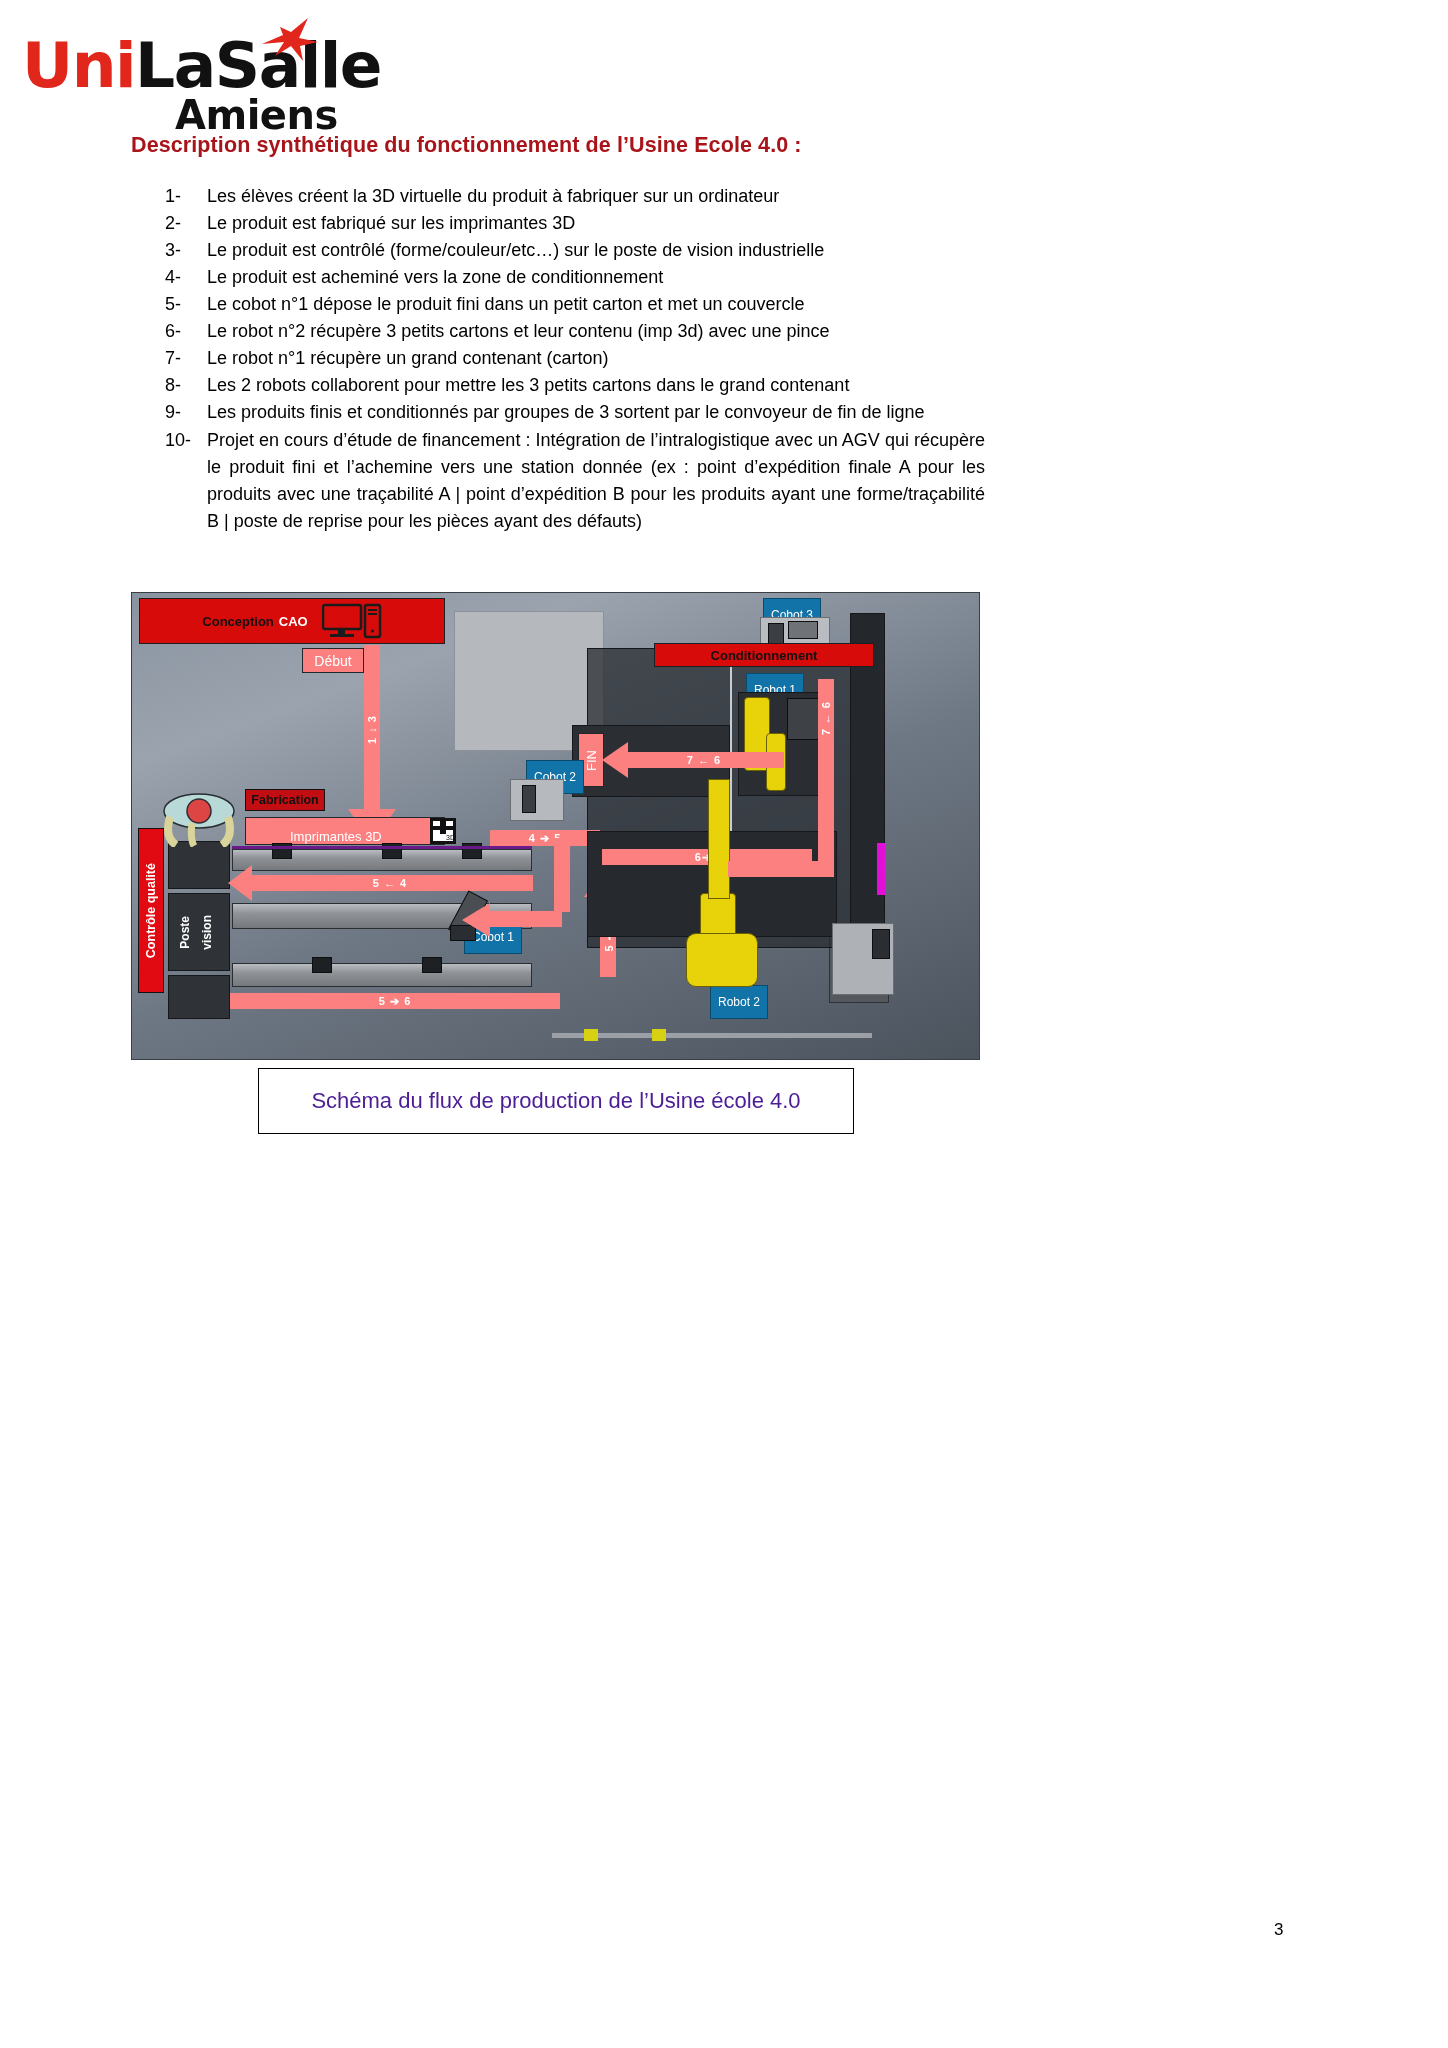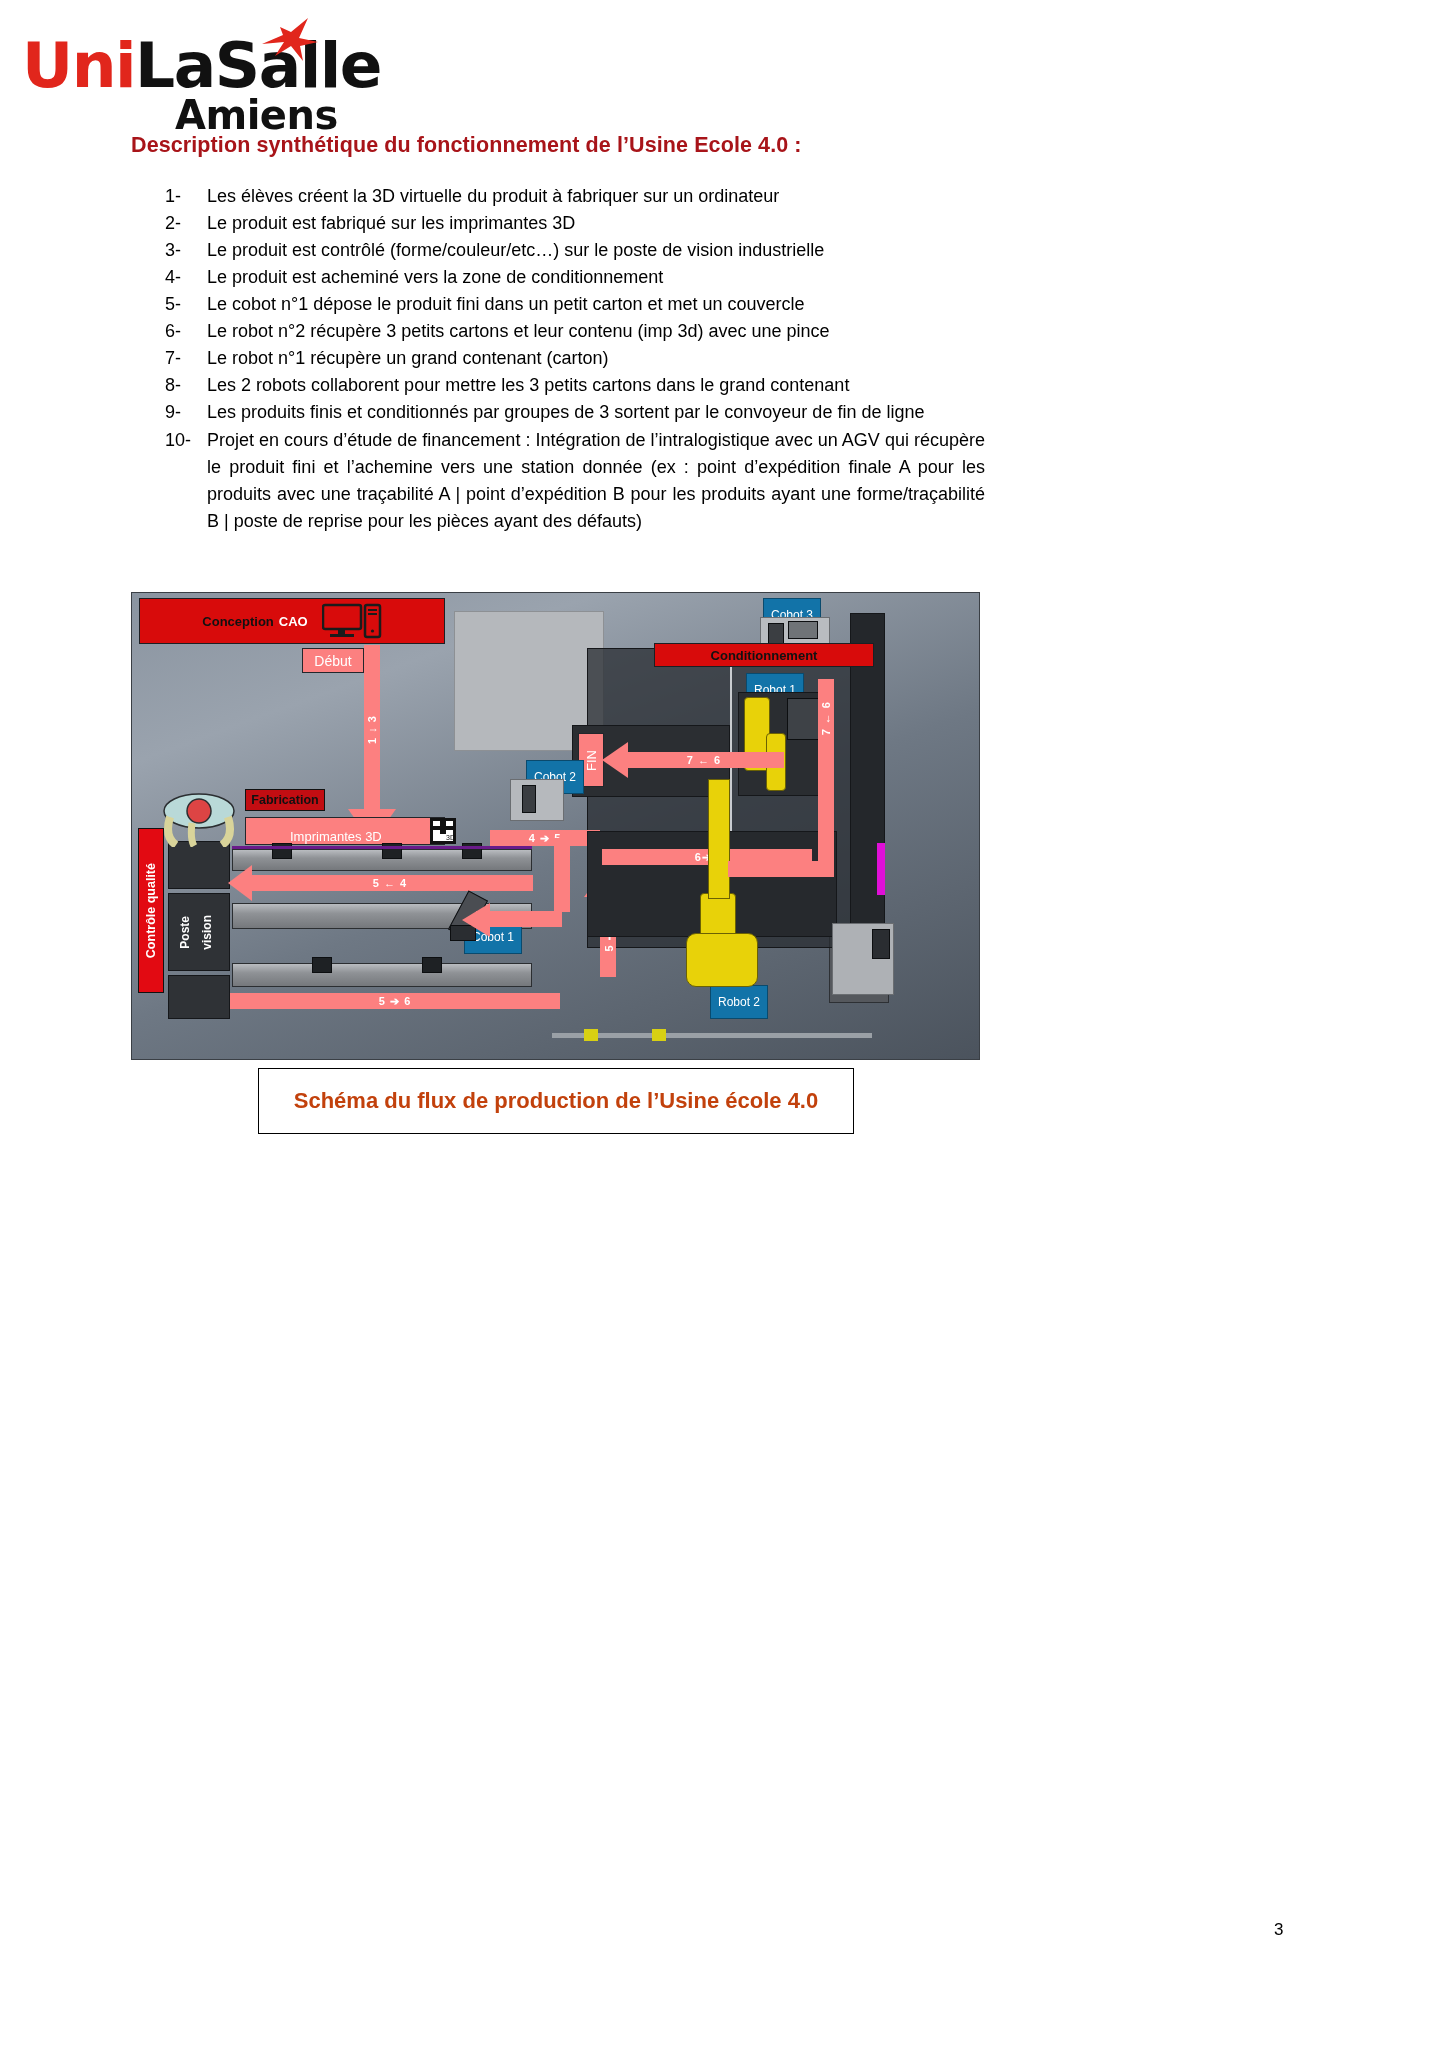--- a/index.html
+++ b/index.html
@@ -281,22 +281,22 @@
     height: 66px;
     border: 1.5px solid #000;
     box-sizing: border-box;
     display: flex;
     align-items: center;
     justify-content: center;
     background: #fff;
   }
   .caption-text {
     font-size: 22px;
-    font-weight: bold;
-    color: #c2410c;
+    font-weight: normal;
+    color: #4c1d95;
     font-family: "Liberation Sans", sans-serif;
   }
 
   
   .page-num {
     position: absolute;
     left: 1274px;
     top: 1920px;
     font-size: 17px;
     color: #000;

